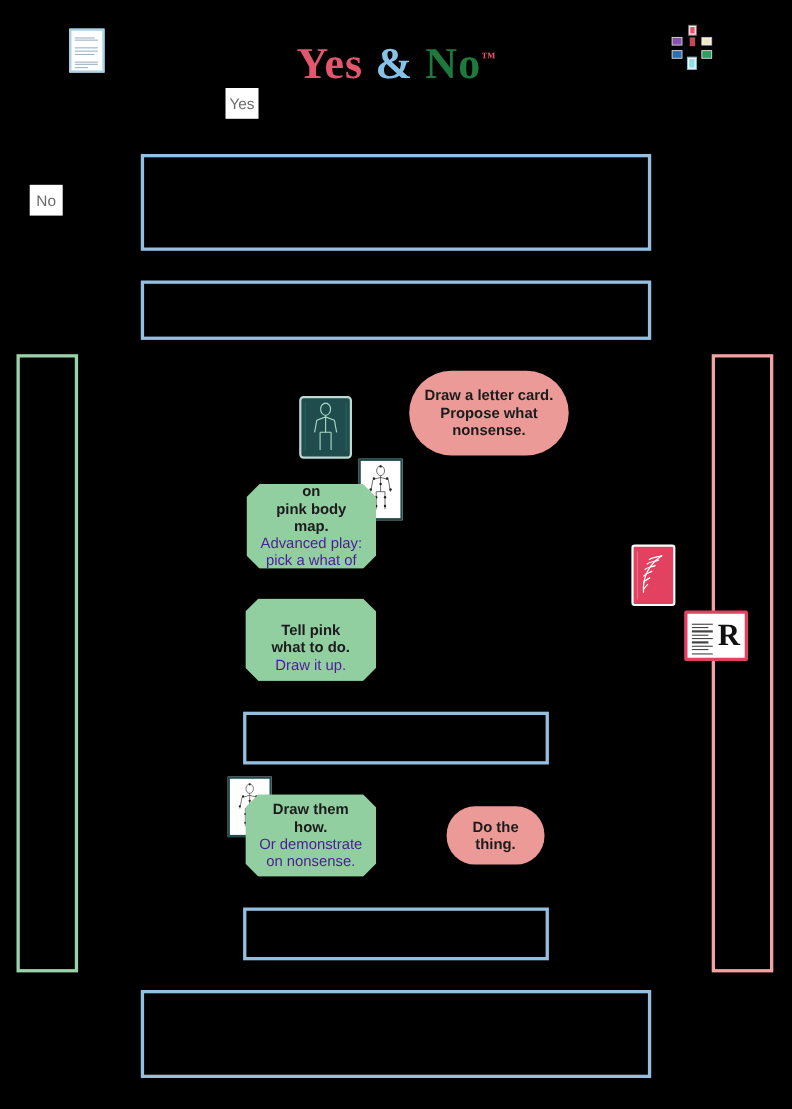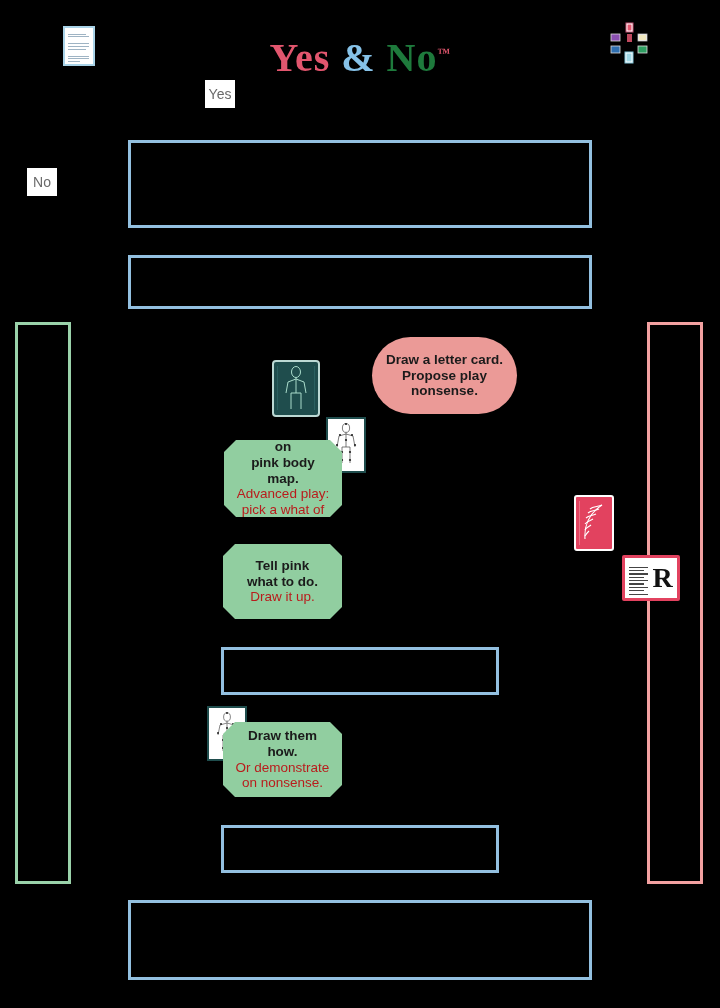--- a/index.html
+++ b/index.html
@@ -33,21 +33,21 @@
   .obox{border:3px solid #93c0e0;background:transparent;}
   .ocol-green{border:3px solid #9ad2aa;background:transparent;}
   .ocol-pink{border:3px solid #f3a1a1;background:transparent;}
 
   
   .bubble{
     display:flex;flex-direction:column;align-items:center;justify-content:center;
     text-align:center;line-height:1.18;padding:6px 10px;
   }
   .bubble .l1{color:#1b1b1b;font-size:13.5px;font-weight:600;}
-  .bubble .l2{color:#b91c1c;font-size:13.5px;font-weight:400;}
+  .bubble .l2{color:#4c1d95;font-size:13.5px;font-weight:400;}
   .b-green{background:#91ceA0;}
   .b-pink{background:#eb9a97;}
   .oct{clip-path:polygon(12px 0,calc(100% - 12px) 0,100% 12px,100% calc(100% - 12px),calc(100% - 12px) 100%,12px 100%,0 calc(100% - 12px),0 12px);}
   .pill{border-radius:26px;}
   .pill-l{border-radius:40px;text-align:center;}
 
   
   .card{box-sizing:border-box;position:relative;overflow:hidden;}
   .doc-thumb{background:#ffffff;border:2px solid #a9d3e8;}
   .doc-lines{position:absolute;left:3px;right:3px;top:4px;bottom:4px;}
@@ -167,21 +167,21 @@
         <circle cx="14" cy="33" r="1.1"></circle>
           <circle cx="22" cy="33" r="1.1"></circle>
         <circle cx="14" cy="41" r="1.1"></circle>
           <circle cx="22" cy="41" r="1.1"></circle>
       </g>
     </svg>
   </div>
 
   <div class="abs bubble b-pink pill-l" style="left:372px;top:337px;width:145px;height:77px;">
     <span class="l1">Draw a letter card.</span>
-    <span class="l1">Propose play</span>
+    <span class="l1">Propose what</span>
     <span class="l1">nonsense.</span>
   </div>
 
   <div class="abs card letter-pink" style="left:536px;top:342px;width:40px;height:56px;border-radius:3px;">
     <svg width="36" height="52" viewBox="0 0 36 52">
       <g stroke="#ffffff" stroke-width="1.1" fill="none">
         <path d="M26 8 C14 16, 8 28, 9 42"></path>
         <path d="M26 8 C22 10, 17 9, 14 12"></path>
         <path d="M23 12 C19 14, 15 13, 12 16"></path>
         <path d="M20 17 C16 19, 13 18, 10 21"></path>
@@ -236,26 +236,30 @@
   </div>
 
   <div class="abs bubble b-green oct" style="left:224px;top:440px;width:118px;height:77px;">
     <span class="l1">Find the letter on</span>
     <span class="l1">pink body map.</span>
     <span class="l2">Advanced play:</span>
     <span class="l2">pick a what of</span>
     <span class="l2">your choice.</span>
   </div>
 
-  <div class="abs bubble b-green oct" style="left:223px;top:544px;width:119px;height:75px;">
+  <div class="abs bubble b-green oct" style="left:223px;top:544px;width:119px;height:75px;justify-content:flex-end;">
     <span class="l1">Tell pink</span>
     <span class="l1">what to do.</span>
     <span class="l2">Draw it up.</span>
   </div>
 
   <div class="abs bubble b-green oct" style="left:223px;top:722px;width:119px;height:75px;">
     <span class="l1">Draw them how.</span>
     <span class="l2">Or demonstrate</span>
     <span class="l2">on nonsense.</span>
   </div>
 
+  <div class="abs bubble b-pink pill" style="left:406px;top:733px;width:89px;height:53px;">
+    <span class="l1">Do the</span>
+    <span class="l1">thing.</span>
+  </div>
 
 </div>
 
 </body></html>

